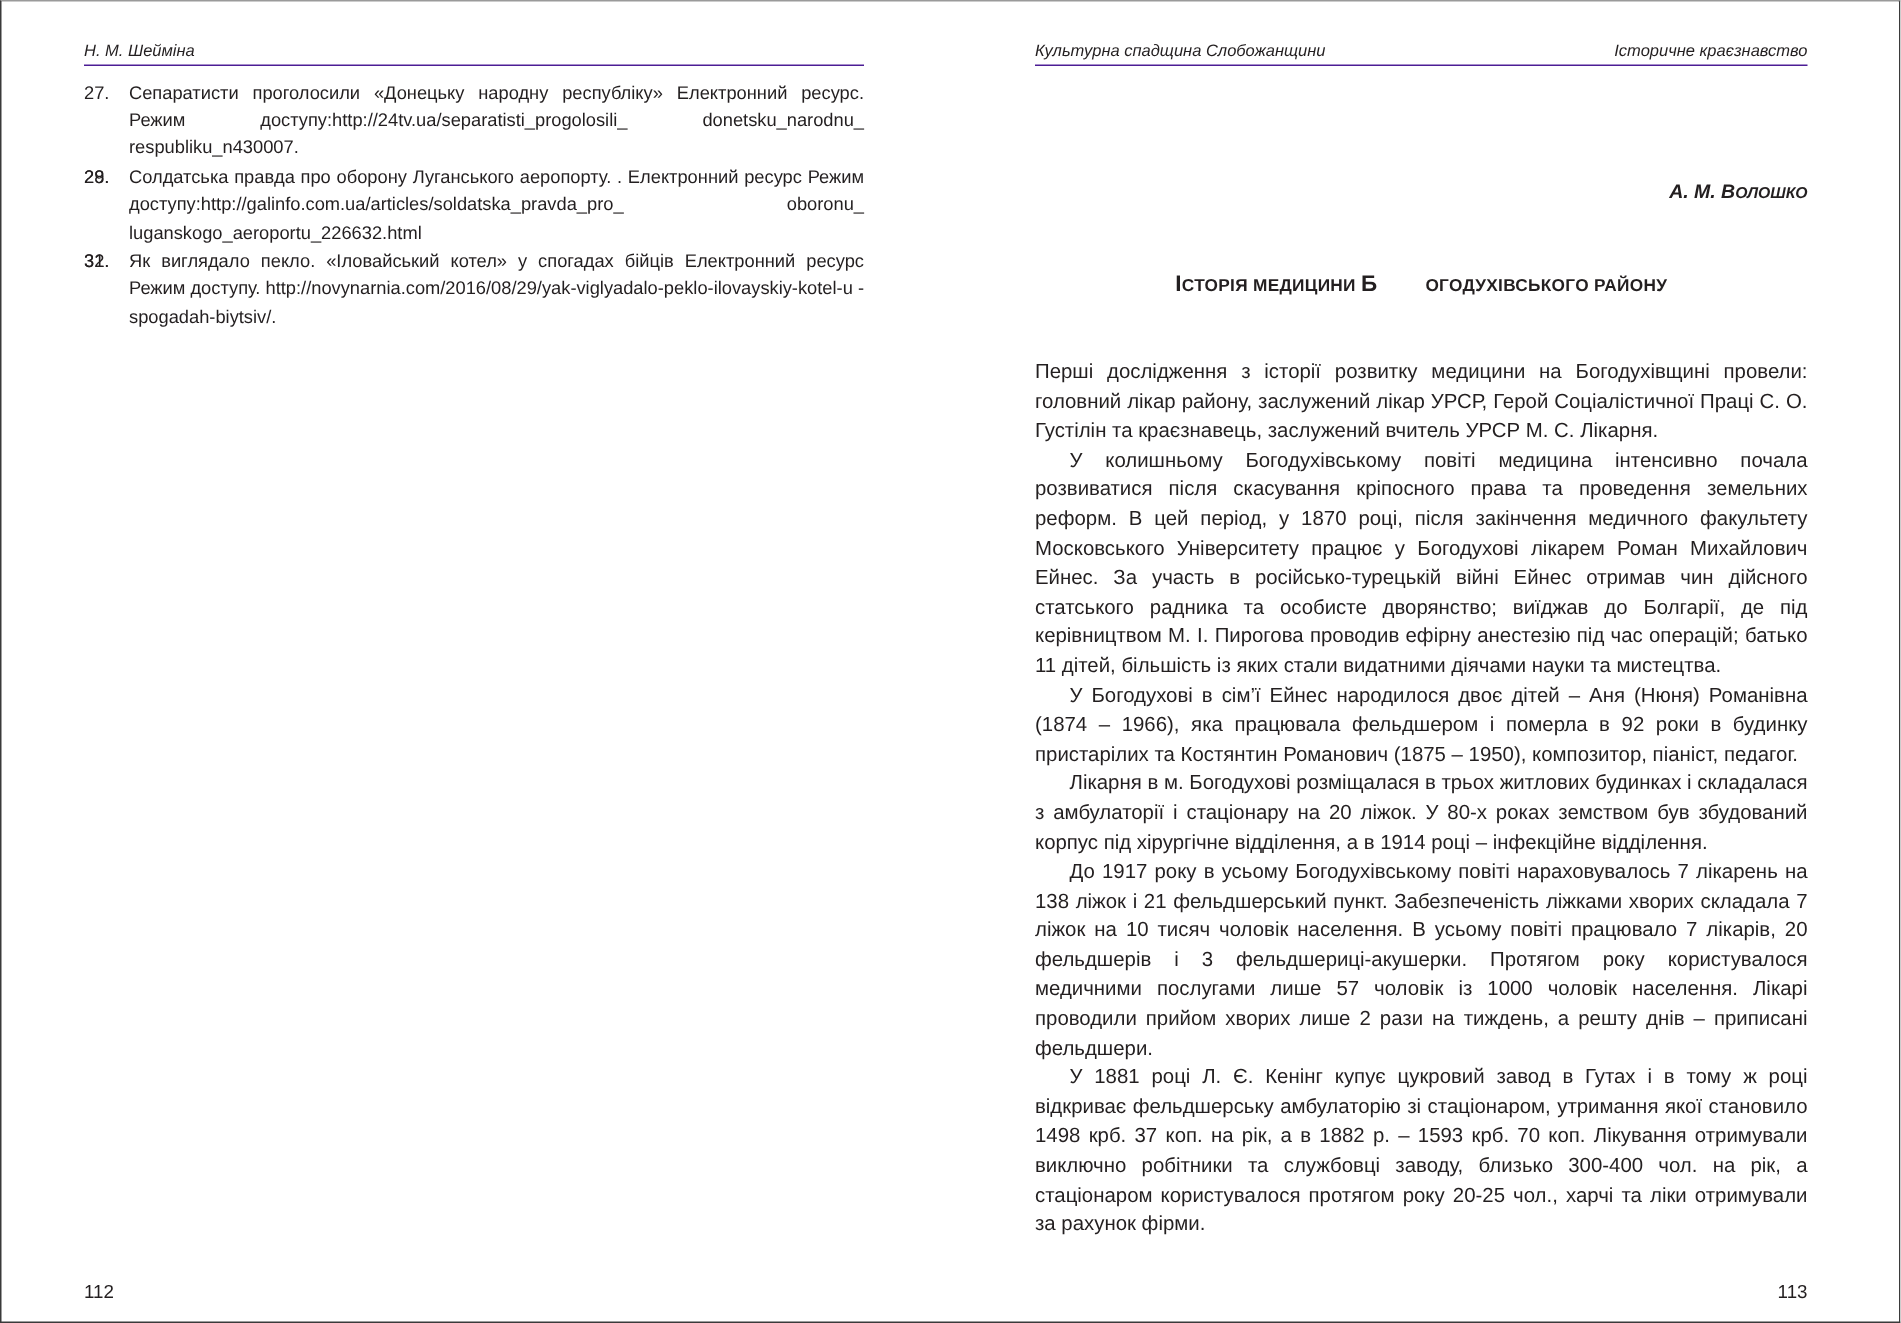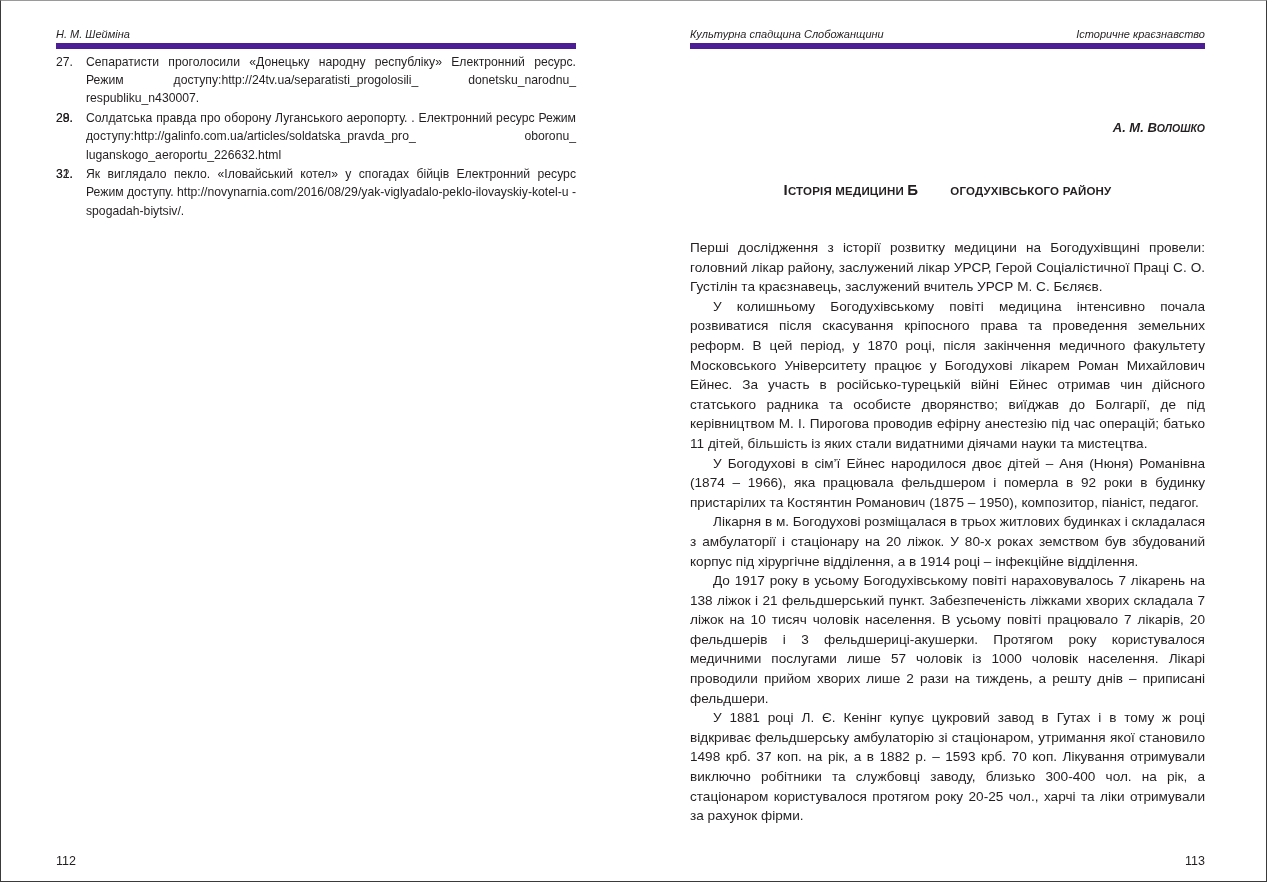--- a/index.html
+++ b/index.html
@@ -12,21 +12,21 @@
       border: 1px solid #3a3a3a; border-top-color: #9a9a9a; background: #fff;
     }
     .page { position: absolute; top: 0; height: 882px; }
     .page-left { left: 55px; width: 520px; }
     .page-right { left: 689px; width: 515px; }
 
     .running-head {
       position: absolute; top: 27px; left: 0; right: 0;
       font-style: italic; font-size: 11px; color: #231f20;
       display: flex; justify-content: space-between;
-      padding-bottom: 3px; border-bottom: 6px solid #4c1d95;
+      padding-bottom: 3px; border-bottom: 1px solid #4c1d95;
     }
 
     .refs { position: absolute; top: 52px; left: 0; right: 0; margin: 0; padding: 0; list-style: none; }
     .ref {
       position: relative; padding-left: 30px; font-size: 12.2px; line-height: 18.2px;
       text-align: justify; margin-bottom: 1.5px;
     }
     .ref-num { position: absolute; left: 0; top: 0; }
 
     .author {
@@ -91,21 +91,21 @@
       <span>Історичне краєзнавство</span>
     </div>
 
     <div class="author"><span>А. М. В</span><span class="sc" style="text-transform: uppercase;">олошко</span></div>
 
     <h1 class="article-title" style="margin:0;">
       <span class="cap">І</span><span style="text-transform: uppercase;">сторія медицини </span><span class="cap">Б</span><span style="text-transform: uppercase; padding-left: 32px;">огодухівського району</span>
     </h1>
 
     <div class="body-text">
-      <p class="para first">Перші дослідження з історії розвитку медицини на Богодухівщині провели: головний лікар району, заслужений лікар УРСР, Герой Соціалістичної Праці С. О. Густілін та краєзнавець, заслужений вчитель УРСР М. С. Бєляєв.</p>
+      <p class="para first">Перші дослідження з історії розвитку медицини на Богодухівщині провели: головний лікар району, заслужений лікар УРСР, Герой Соціалістичної Праці С. О. Густілін та краєзнавець, заслужений вчитель УРСР М. С. Лікарня.</p>
       <p class="para">У колишньому Богодухівському повіті медицина інтенсивно почала розвиватися після скасування кріпосного права та проведення земельних реформ. В цей період, у 1870 році, після закінчення медичного факультету Московського Університету працює у Богодухові лікарем Роман Михайлович Ейнес. За участь в російсько-турецькій війні Ейнес отримав чин дійсного статського радника та особисте дворянство; виїджав до Болгарії, де під керівництвом М. І. Пирогова проводив ефірну анестезію під час операцій; батько 11 дітей, більшість із яких стали видатними діячами науки та мистецтва.</p>
       <p class="para">У Богодухові в сім’ї Ейнес народилося двоє дітей – Аня (Нюня) Романівна (1874 – 1966), яка працювала фельдшером і померла в 92 роки в будинку пристарілих та Костянтин Романович (1875 – 1950), композитор, піаніст, педагог.</p>
       <p class="para">Лікарня в м. Богодухові розміщалася в трьох житлових будинках і складалася з амбулаторії і стаціонару на 20 ліжок. У 80-х роках земством був збудований корпус під хірургічне відділення, а в 1914 році – інфекційне відділення.</p>
       <p class="para">До 1917 року в усьому Богодухівському повіті нараховувалось 7 лікарень на 138 ліжок і 21 фельдшерський пункт. Забезпеченість ліжками хворих складала 7 ліжок на 10 тисяч чоловік населення. В усьому повіті працювало 7 лікарів, 20 фельдшерів і 3 фельдшериці-акушерки. Протягом року користувалося медичними послугами лише 57 чоловік із 1000 чоловік населення. Лікарі проводили прийом хворих лише 2 рази на тиждень, а решту днів – приписані фельдшери.</p>
       <p class="para">У 1881 році Л. Є. Кенінг купує цукровий завод в Гутах і в тому ж році відкриває фельдшерську амбулаторію зі стаціонаром, утримання якої становило 1498 крб. 37 коп. на рік, а в 1882 р. – 1593 крб. 70 коп. Лікування отримували виключно робітники та службовці заводу, близько 300-400 чол. на рік, а стаціонаром користувалося протягом року 20-25 чол., харчі та ліки отримували за рахунок фірми.</p>
     </div>
 
     <div class="folio folio-right">113</div>
   </section>
 

